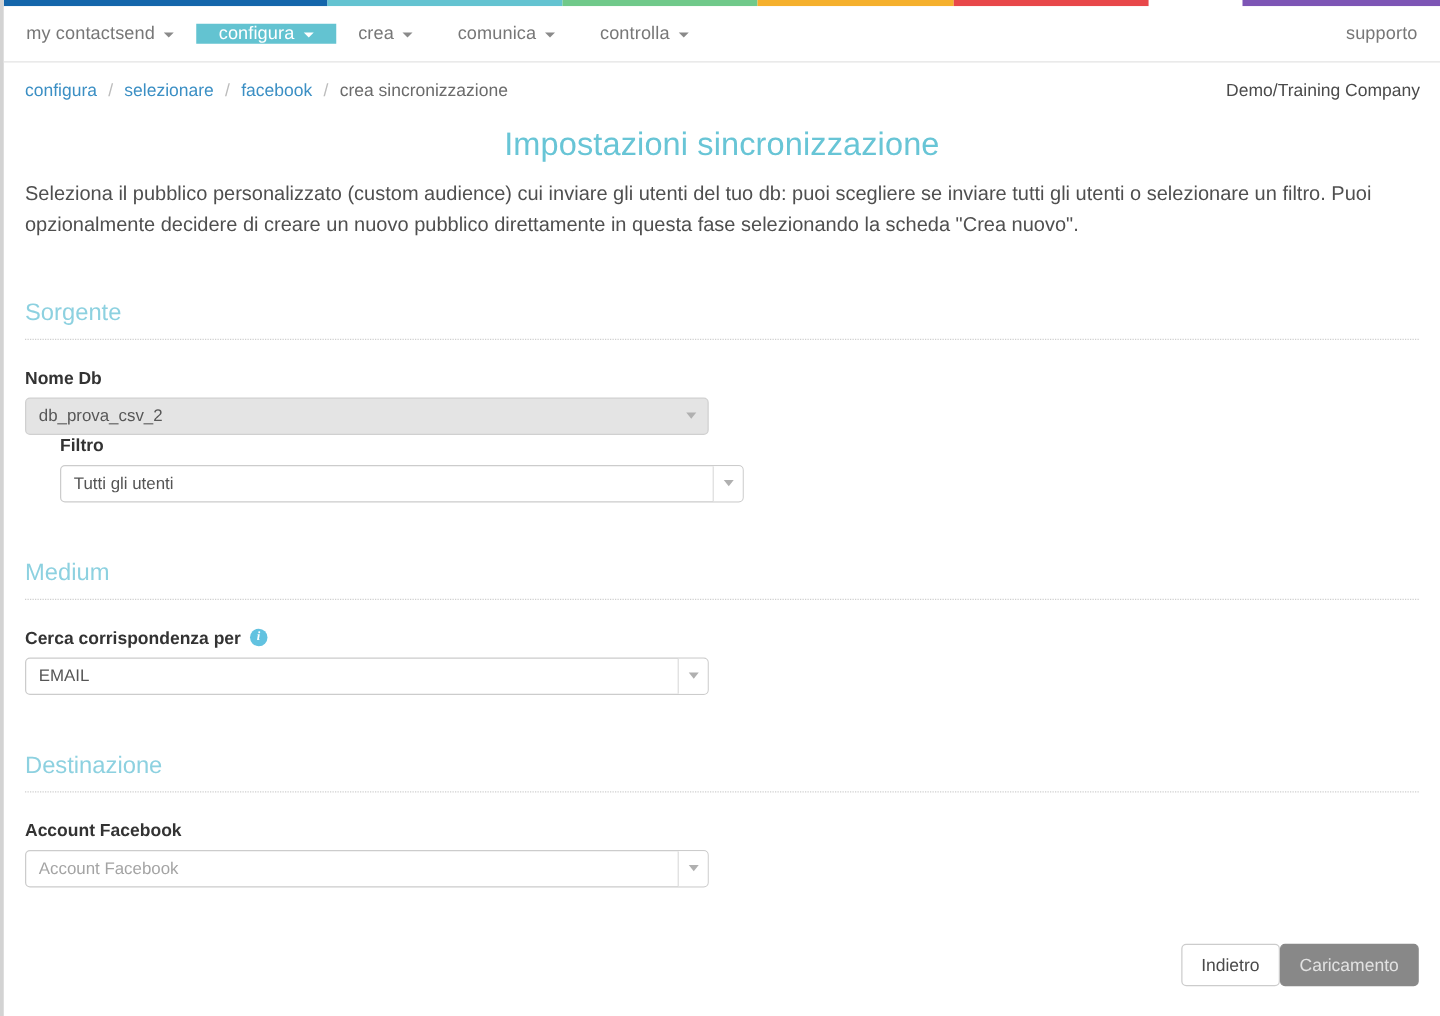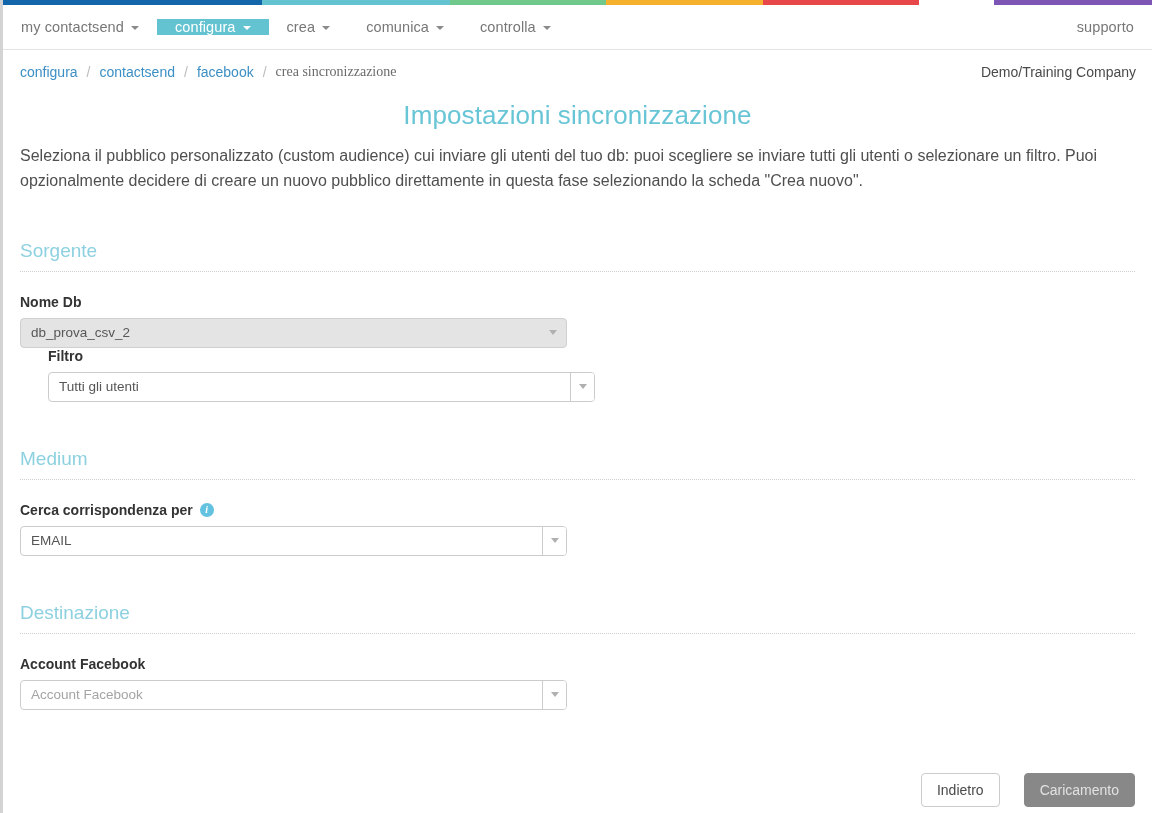--- a/index.html
+++ b/index.html
@@ -74,21 +74,21 @@
   .crumbs { display: flex; align-items: center; }
   .crumb-link {
     color: #3b8fc4;
     text-decoration: none;
     cursor: pointer;
   }
   .crumb-sep {
     color: #bcbcbc;
     margin: 0 9px;
   }
-  .crumb-current { color: #6b6b6b; font-family: Liberation Serif, serif; }
+  .crumb-current { color: #6b6b6b; }
   .company {
     color: #4a4a4a;
     font-size: 14px;
   }
 
   
   .content { padding: 0 17px; }
 
   .page-title {
     color: #68c5d6;
@@ -209,23 +209,23 @@
 
   .sel-nome  { width: 547px; }
   .sel-filtro{ width: 547px; }
   .sel-email { width: 547px; }
   .sel-fb    { width: 547px; }
 
   
   .footer {
     position: absolute;
     right: 17px;
-    bottom: 6px;
-    display: flex;
-    gap: 24px;
+    bottom: 24px;
+    display: flex;
+    gap: 0;
   }
   .btn {
     font-size: 14px;
     border-radius: 4px;
     padding: 7px 15px;
     cursor: pointer;
     line-height: 1.3;
     border: 1px solid transparent;
   }
   .btn-default {
@@ -279,21 +279,21 @@
     <div class="nav-spacer"></div>
     <div class="nav-item">
       <span>supporto</span>
     </div>
   </nav>
 
   <div class="crumb-row">
     <div class="crumbs">
       <span class="crumb-link">configura</span>
       <span class="crumb-sep">/</span>
-      <span class="crumb-link">contactsend</span>
+      <span class="crumb-link">selezionare</span>
       <span class="crumb-sep">/</span>
       <span class="crumb-link">facebook</span>
       <span class="crumb-sep">/</span>
       <span class="crumb-current">crea sincronizzazione</span>
     </div>
     <div class="company">Demo/Training Company</div>
   </div>
 
   <div class="content">
 

